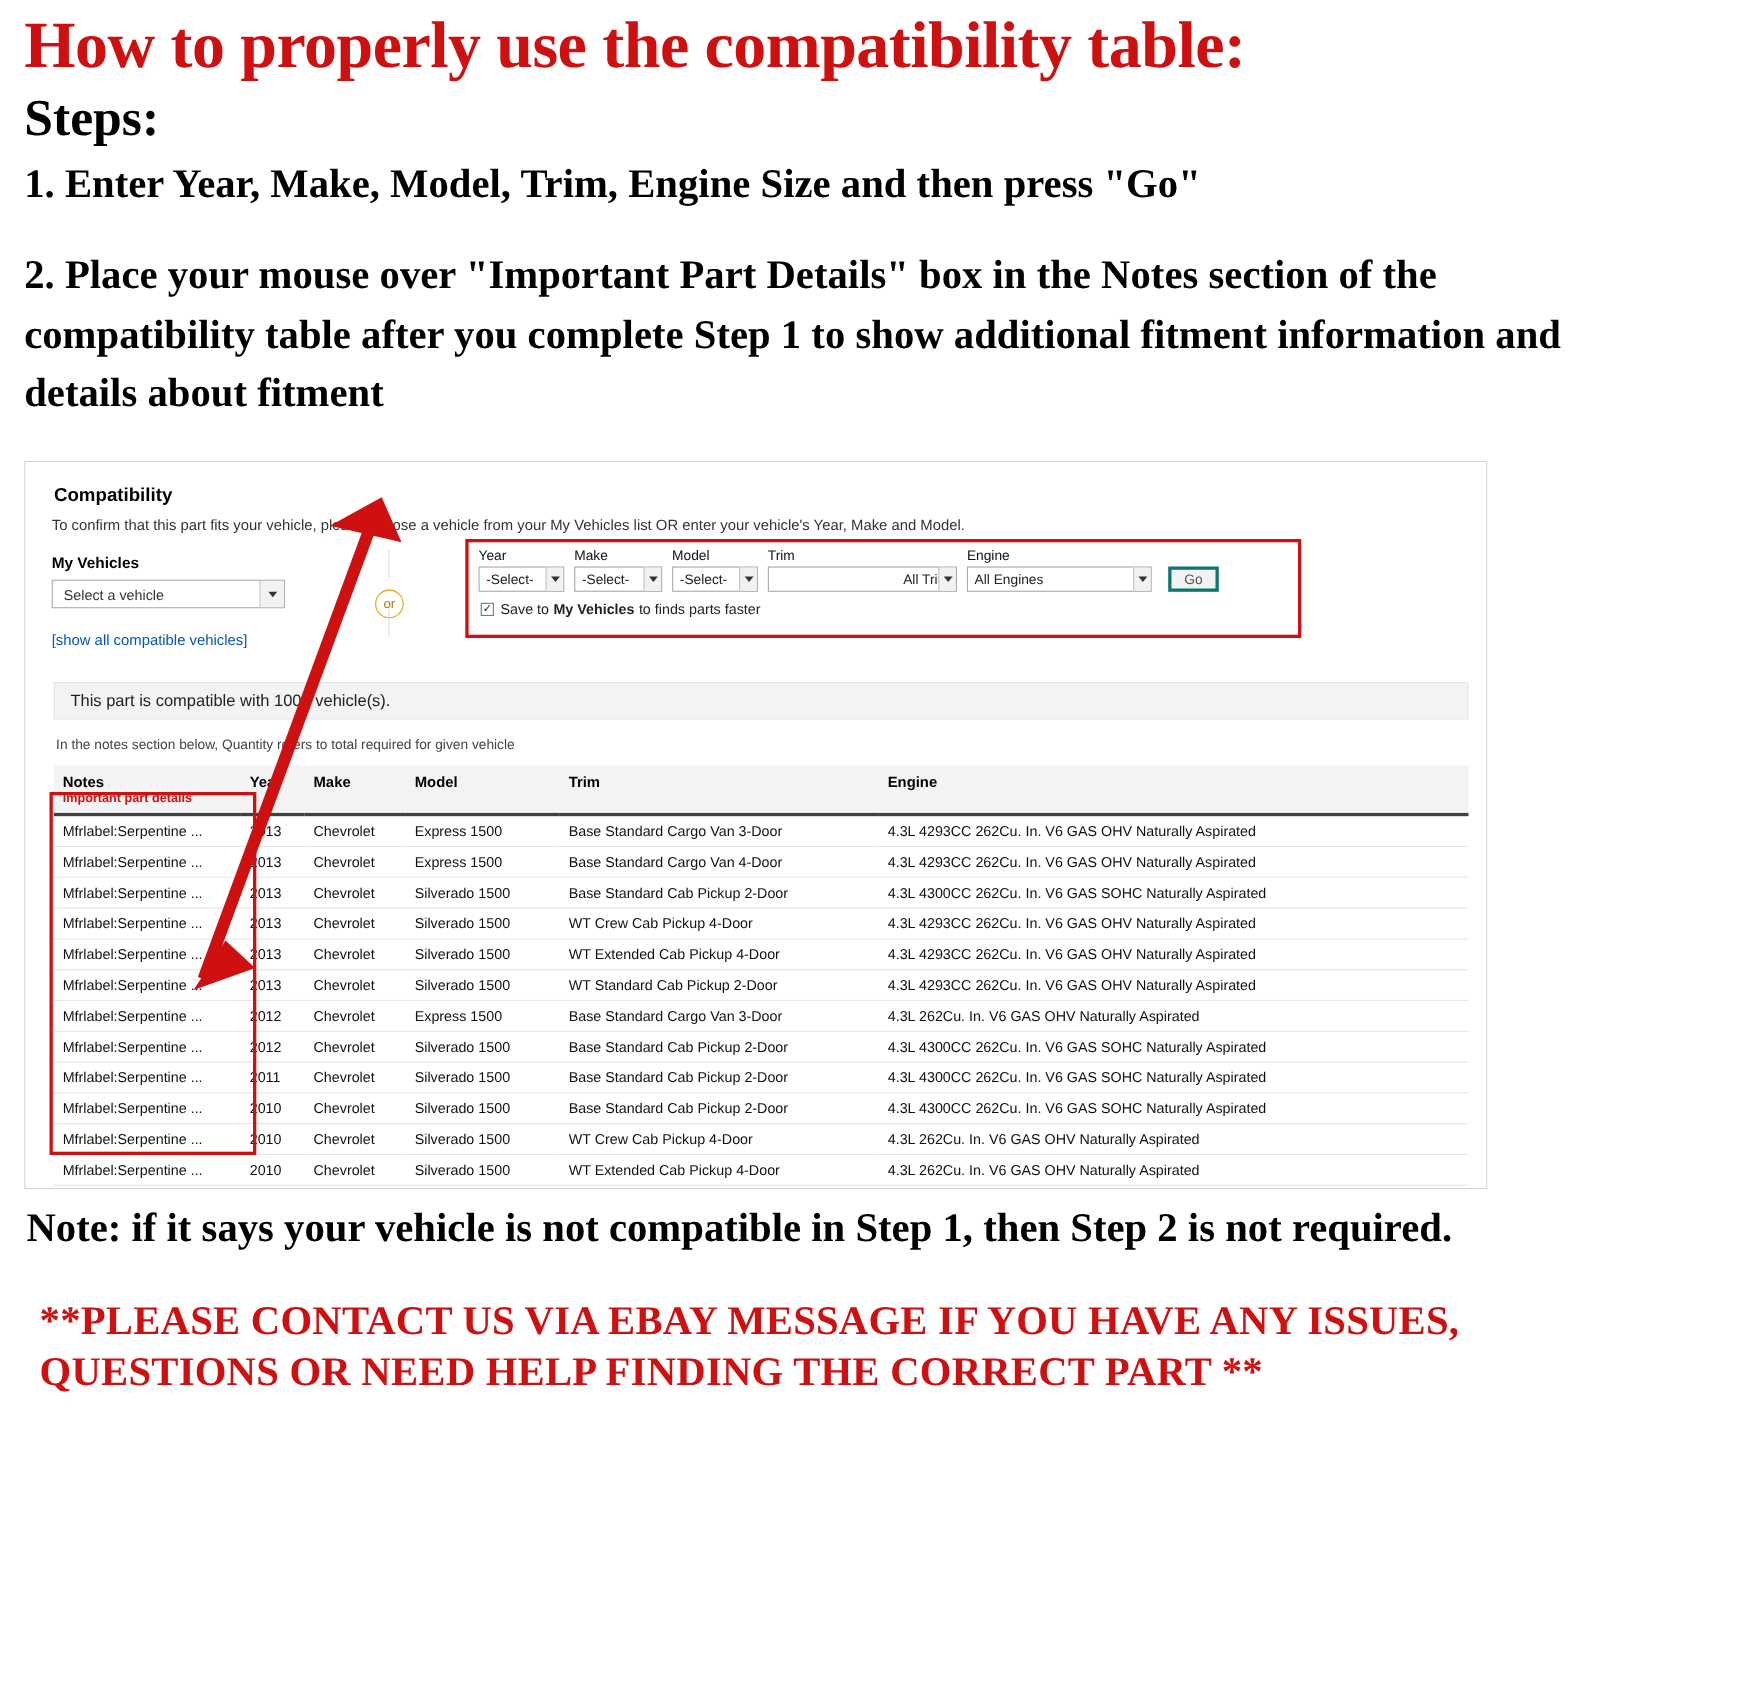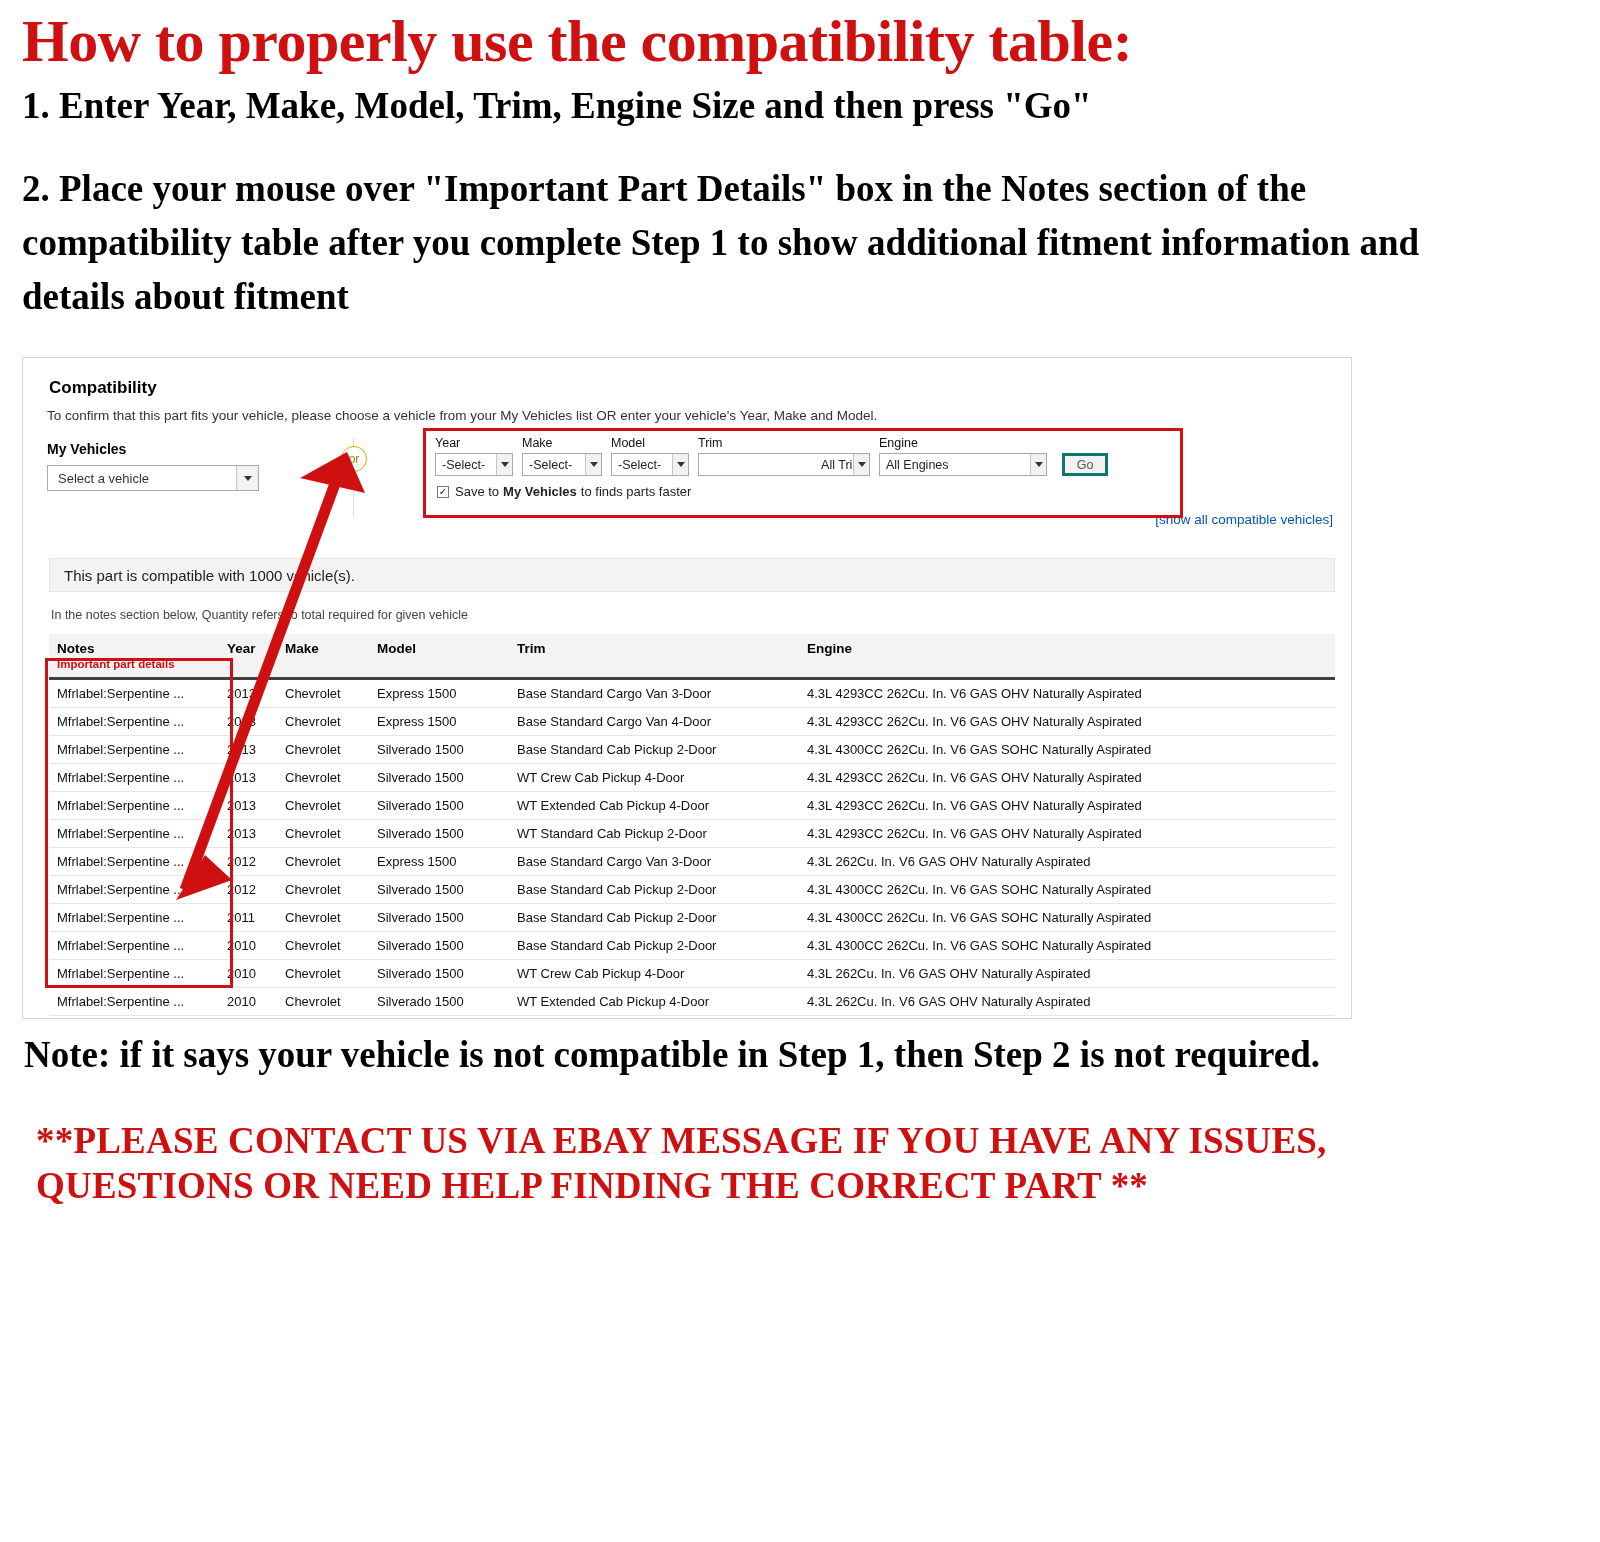--- a/index.html
+++ b/index.html
@@ -92,25 +92,25 @@
     background: #f2f2f2;
     display: flex; align-items: center; justify-content: center;
   }
   .caret { width: 0; height: 0; border-left: 4px solid transparent; border-right: 4px solid transparent; border-top: 5px solid #333; }
   .manage-link {
     display: block; margin: 14px 0 0 6px;
     color: #0654ba; font-size: 13.5px; text-decoration: none;
   }
   .showall-link {
     display: block; margin: 21px 0 0 6px;
-    color: #0654ba; font-size: 13.5px; text-decoration: none; text-align: right;
+    color: #0654ba; font-size: 13.5px; text-decoration: none;
   }
   .or-badge {
     position: absolute;
-    left: 318px; top: 88px;
+    left: 318px; top: 116px;
     width: 26px; height: 26px; border-radius: 50%;
     border: 1px solid #e0a900;
     background: #fff;
     color: #b07d00;
     font-size: 12px;
     display: flex; align-items: center; justify-content: center;
   }
   .or-line {
     position: absolute; left: 330px; top: 80px;
     width: 1px; height: 26px; background: #ddd;
@@ -259,20 +259,21 @@
     max-width: 1460px;
     letter-spacing: 0.2px;
   }
 </style>
 </head>
 <body>
 
 <div class="wrap">
 
   <h1 class="title-red">How to properly use the compatibility table:</h1>
+  <div class="steps-label">Steps:</div>
   <div class="step-line">1. Enter Year, Make, Model, Trim, Engine Size and then press "Go"</div>
   <div class="step-two">2. Place your mouse over "Important Part Details" box in the Notes section of the compatibility table after you complete Step 1 to show additional fitment information and details about fitment</div>
 
   <div class="panel">
 
     <h3>Compatibility</h3>
     <div class="intro">To confirm that this part fits your vehicle, please choose a vehicle from your My Vehicles list OR enter your vehicle's Year, Make and Model.</div>
 
     <div class="myveh-label">My Vehicles</div>
 

